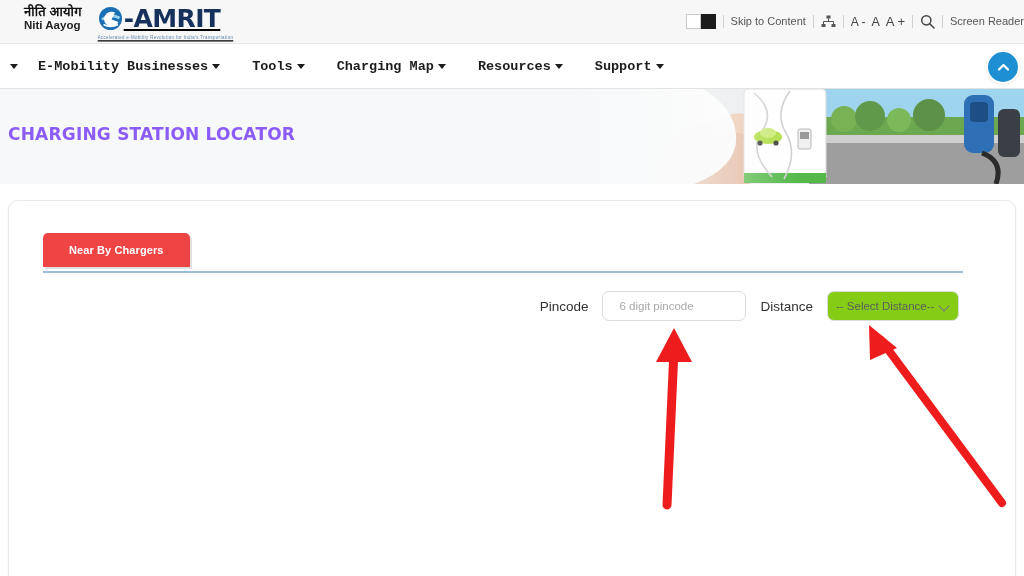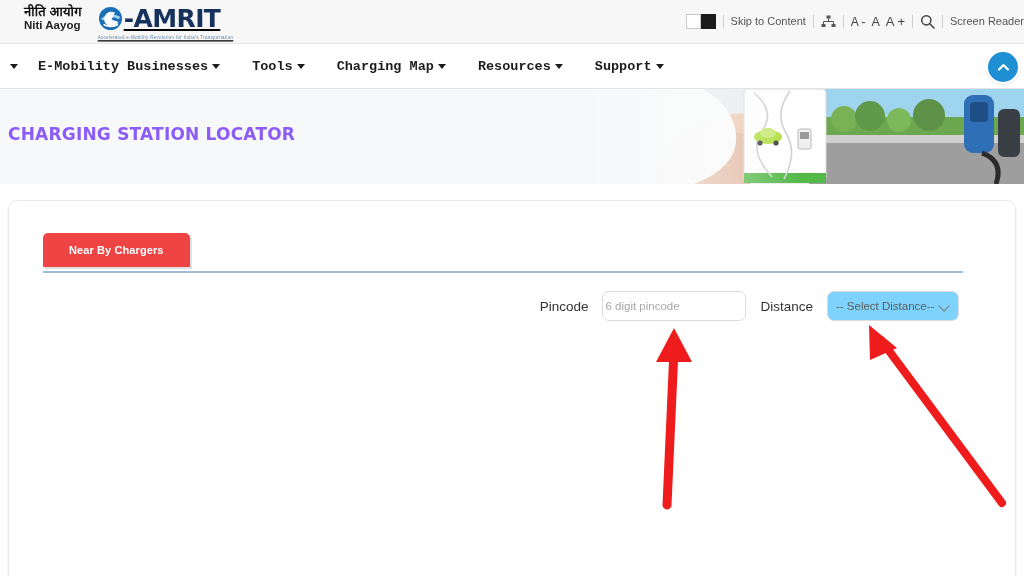--- a/index.html
+++ b/index.html
@@ -92,27 +92,27 @@
     font-size: 11px; font-weight: bold; padding: 11px 26px;
     border-radius: 5px 5px 0 0; box-shadow: 2px 2px 0 rgba(0,0,0,.12);
     letter-spacing: .1px; cursor: pointer;
   }
   .tab-underline { position: absolute; left: 34px; top: 70px; width: 920px; height: 2px; background: #9fbdd6; }
 
   .filters { position: absolute; right: 56px; top: 90px; display: flex; align-items: center; gap: 14px; }
   .flabel { font-size: 13.5px; color: #333; }
   .pin-input {
     width: 144px; height: 30px; border: 1px solid #dcdcdc; border-radius: 7px;
-    background: #fff; font-size: 11.5px; color: #333; padding: 0 2px;
+    background: #fff; font-size: 11.5px; color: #333; padding: 0 16px;
     font-family: "Liberation Sans", sans-serif; outline: none;
   }
   .pin-input::placeholder { color: #a9a9a9; }
   .dist-select {
     width: 132px; height: 30px; border: 1px solid #dcdcdc; border-radius: 7px;
-    background: #7dd3fc; font-size: 11.5px; color: #5d5d5d; padding: 0 8px;
+    background: #84cc16; font-size: 11.5px; color: #5d5d5d; padding: 0 8px;
     font-family: "Liberation Sans", sans-serif; outline: none; appearance: none;
     -webkit-appearance: none;
   }
   .sel-wrap { position: relative; display: inline-block; }
   .sel-caret {
     position: absolute; right: 11px; top: 11px; width: 8px; height: 8px;
     border-right: 1.6px solid #7a7a7a; border-bottom: 1.6px solid #7a7a7a;
     transform: rotate(45deg); pointer-events: none;
   }
 

